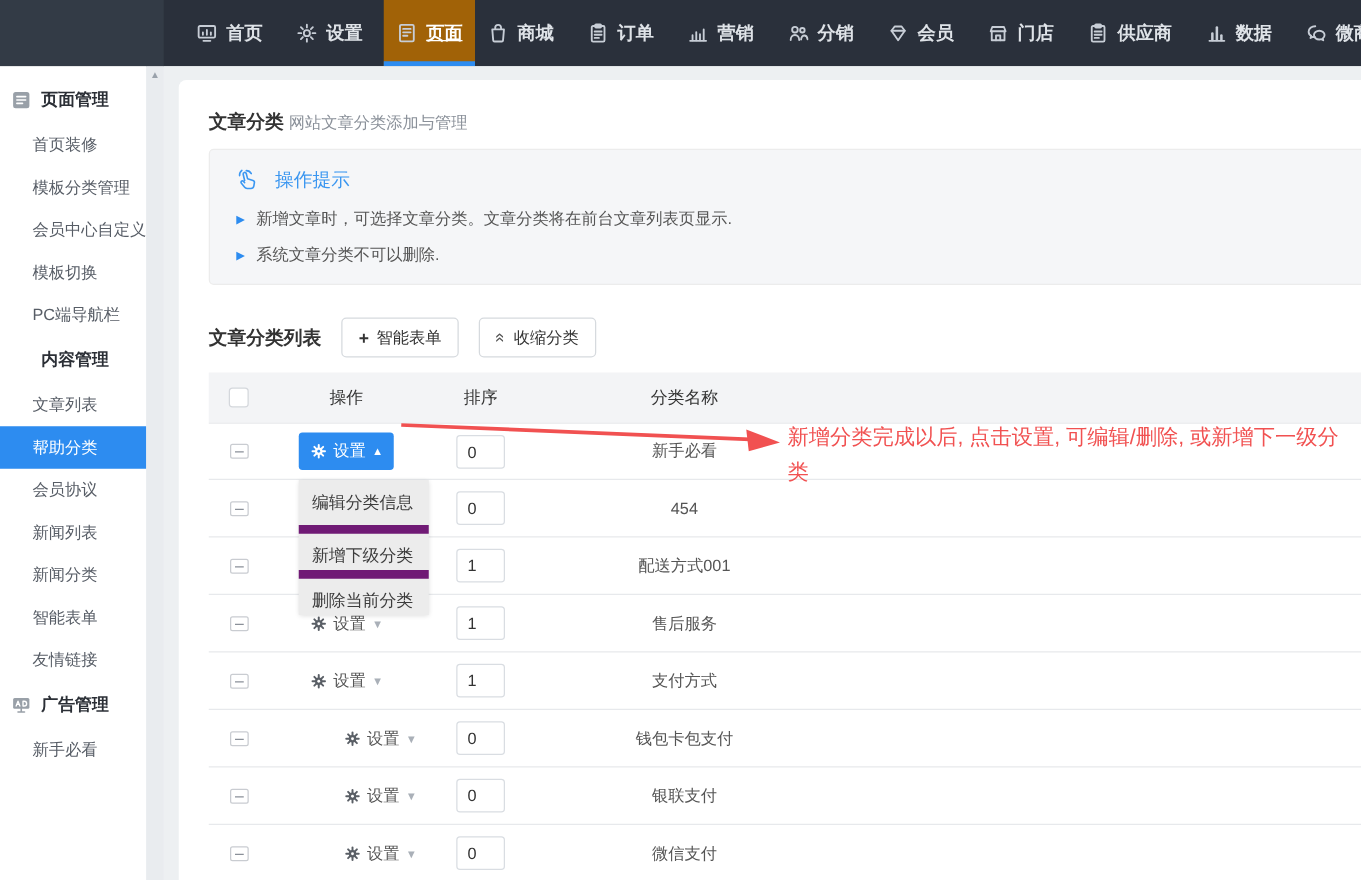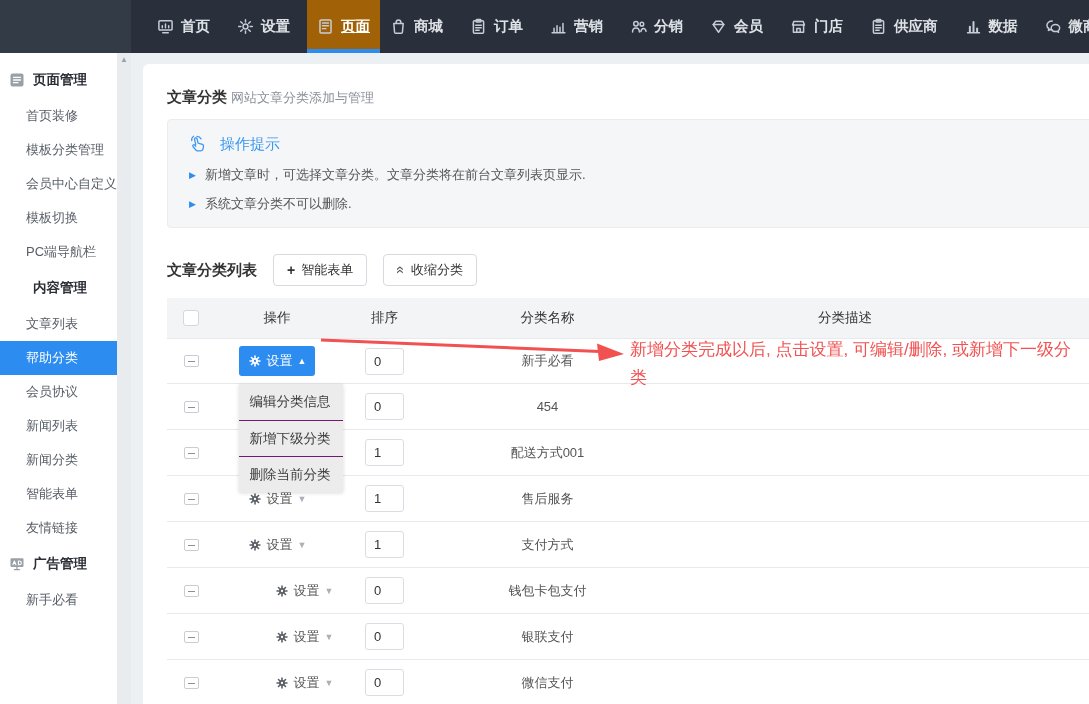--- a/index.html
+++ b/index.html
@@ -80,21 +80,21 @@
   .indent .action-wrap { transform:translateX(27px); }
 
   .sort-input { width:39px; height:27px; border:1px solid #d9dde2; border-radius:3px; padding-left:8px;
                 font-size:13px; color:#333; font-family:inherit; }
 
   
   .dropdown { position:absolute; left:0; top:38px; width:104px; background:#ececec;
               box-shadow:0 1px 4px rgba(0,0,0,.15); z-index:20; }
   .dropdown-item { height:36px; line-height:36px; padding-left:11px; font-size:13.5px; color:#3c3c3c;
                    cursor:pointer; white-space:nowrap; }
-  .dropdown-item + .dropdown-item { border-top:1px solid #701a75; }
+  .dropdown-item + .dropdown-item { border-top:7px solid #701a75; }
 
   
   .annotation-layer { position:absolute; inset:0; pointer-events:none; z-index:30;border-radius:12px; }
   .annotation-text { position:absolute; left:630px; top:336px; width:456px; font-size:17px;
                      line-height:28px; }
 
   svg.line-icon { fill:none; stroke:currentColor; stroke-width:1.4; stroke-linecap:round; stroke-linejoin:round; }
 </style>
 </head>
 <body>
@@ -314,21 +314,20 @@
       </div>
 
       <div class="table">
         <div class="t-row t-head">
           <div class="t-cell">
               <span class="checkbox"></span>
             </div>
           <div class="t-cell">操作</div>
           <div class="t-cell">排序</div>
           <div class="t-cell">分类名称</div>
-          <div class="t-cell">分类描述</div>
           <div class="t-cell"></div>
         </div>
         <div id="table-body">
             <div class="t-row t-body-row">
     <div class="t-cell">
                 <span class="expand-toggle"></span>
               </div>
     <div class="t-cell action-cell">
       <span class="action-wrap">
         <span class="row-action row-action-active">

